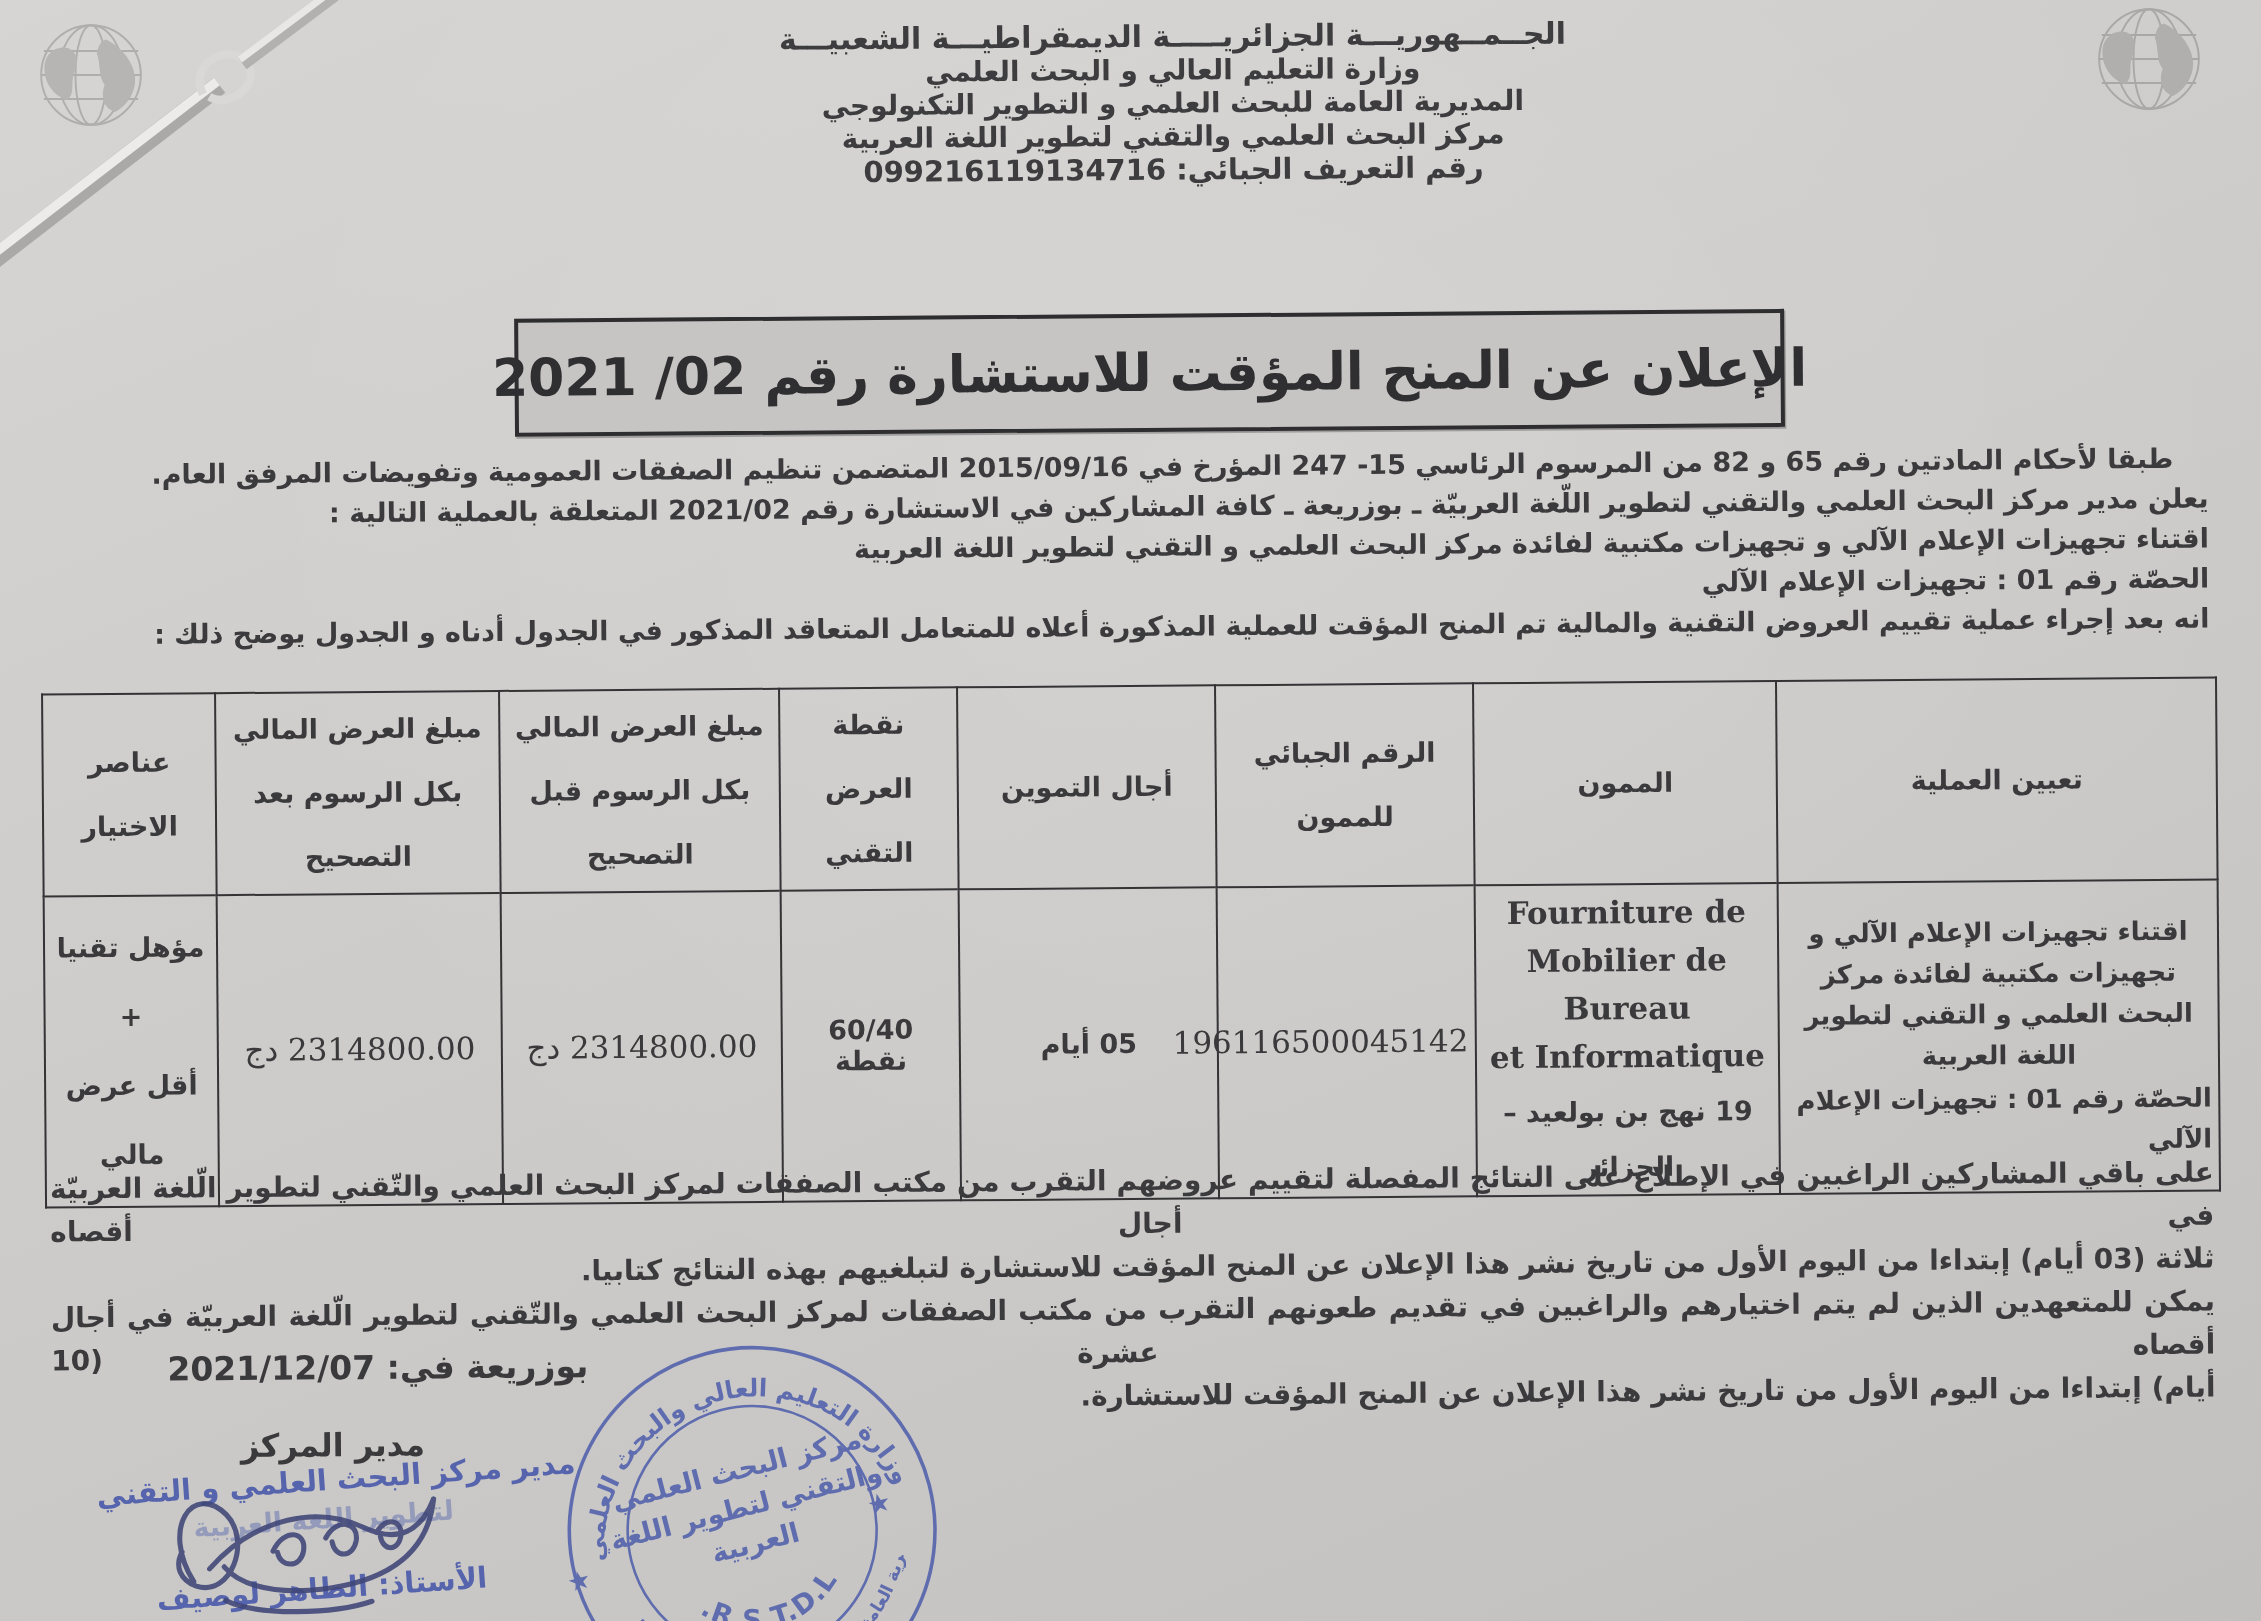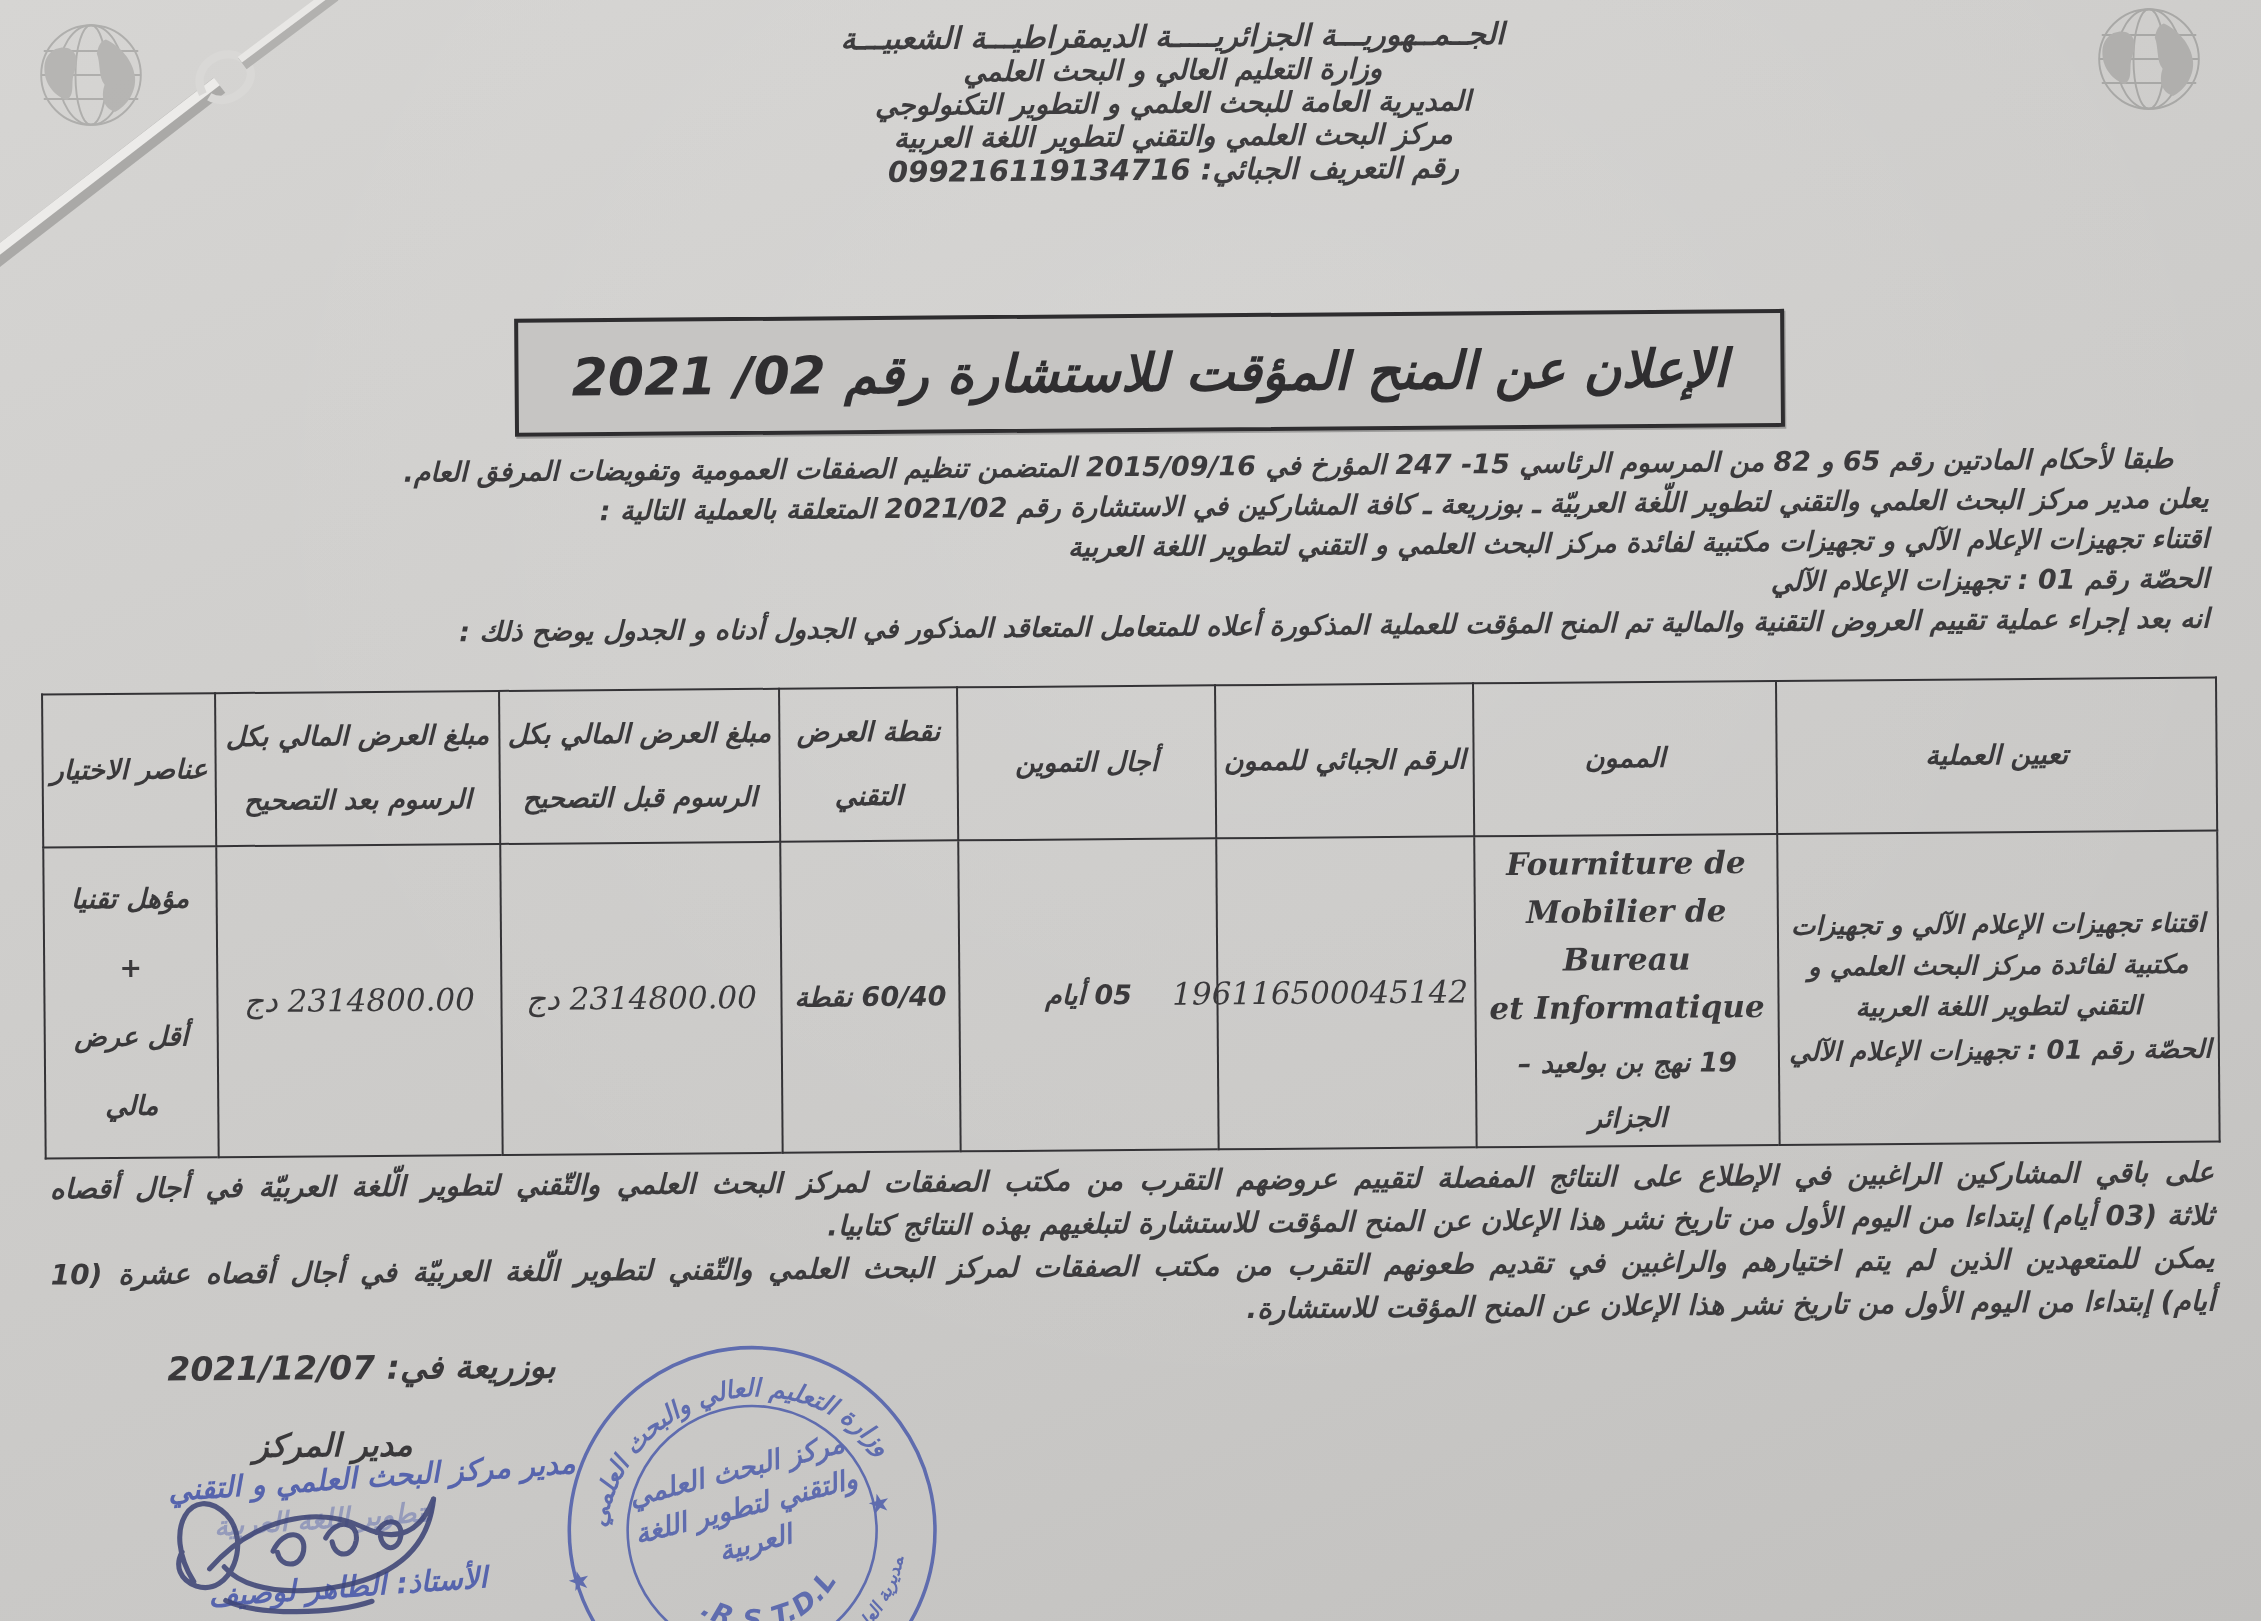--- a/index.html
+++ b/index.html
@@ -1,21 +1,21 @@
 <!DOCTYPE html>
 <html lang="ar" dir="rtl" style="font-size:10.2px"><head>
 <meta charset="utf-8">
 <style>
   html,body{margin:0;padding:0;background:#9a9998;}
   .page{
     position:relative;width:2261px;height:1622px;overflow:hidden;
     background:
       radial-gradient(ellipse at 55% 30%, rgba(255,255,255,.10), rgba(0,0,0,0) 60%),
       linear-gradient(158deg,#d6d5d3 0%,#cfcecc 35%,#c9c8c6 68%,#c1c0be 100%);
-    font-family:"DejaVu Sans",sans-serif;color:#3a393b;direction:rtl;font-style:italic;
+    font-family:"DejaVu Sans",sans-serif;color:#3a393b;direction:rtl;
   }
   .content{position:absolute;inset:0;transform:rotate(-0.45deg);}
   
   .hdr{position:absolute;top:19px;left:96px;right:0;text-align:center;font-weight:bold;color:#3d3c3e;}
   .hdr div{margin:0 auto;}
   .h1{font-size:30px;letter-spacing:0.6px;margin-bottom:18px;}
   .h2{font-size:28px;margin-bottom:31px;}
   .h3{font-size:28px;margin-bottom:27px;}
   .h4{font-size:28px;margin-bottom:33px;}
   .tax{font-size:29px;}

